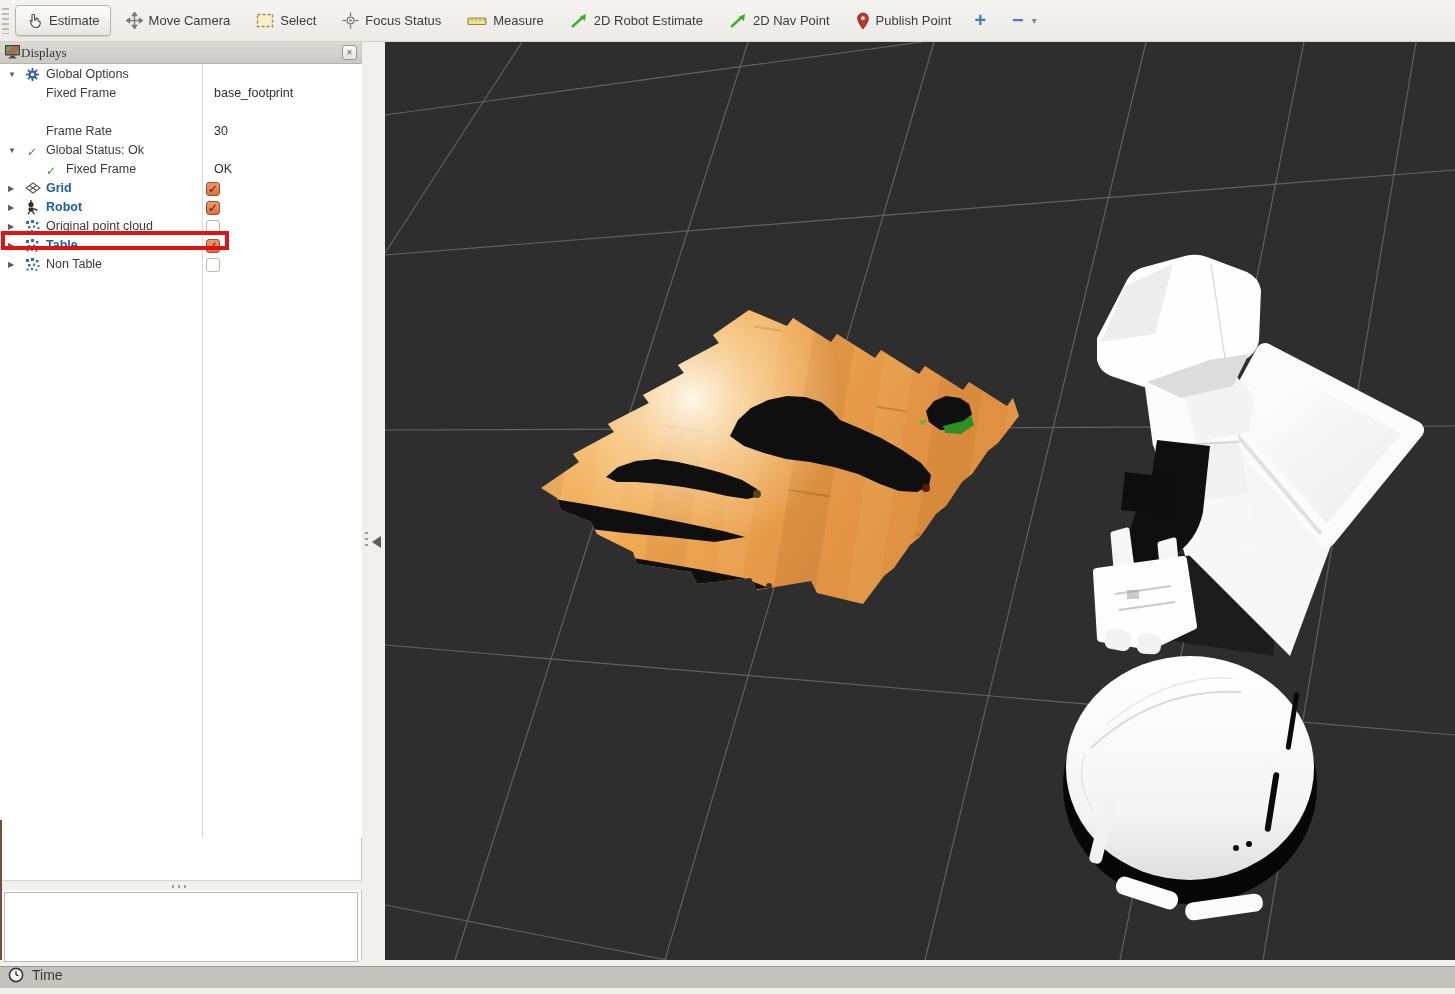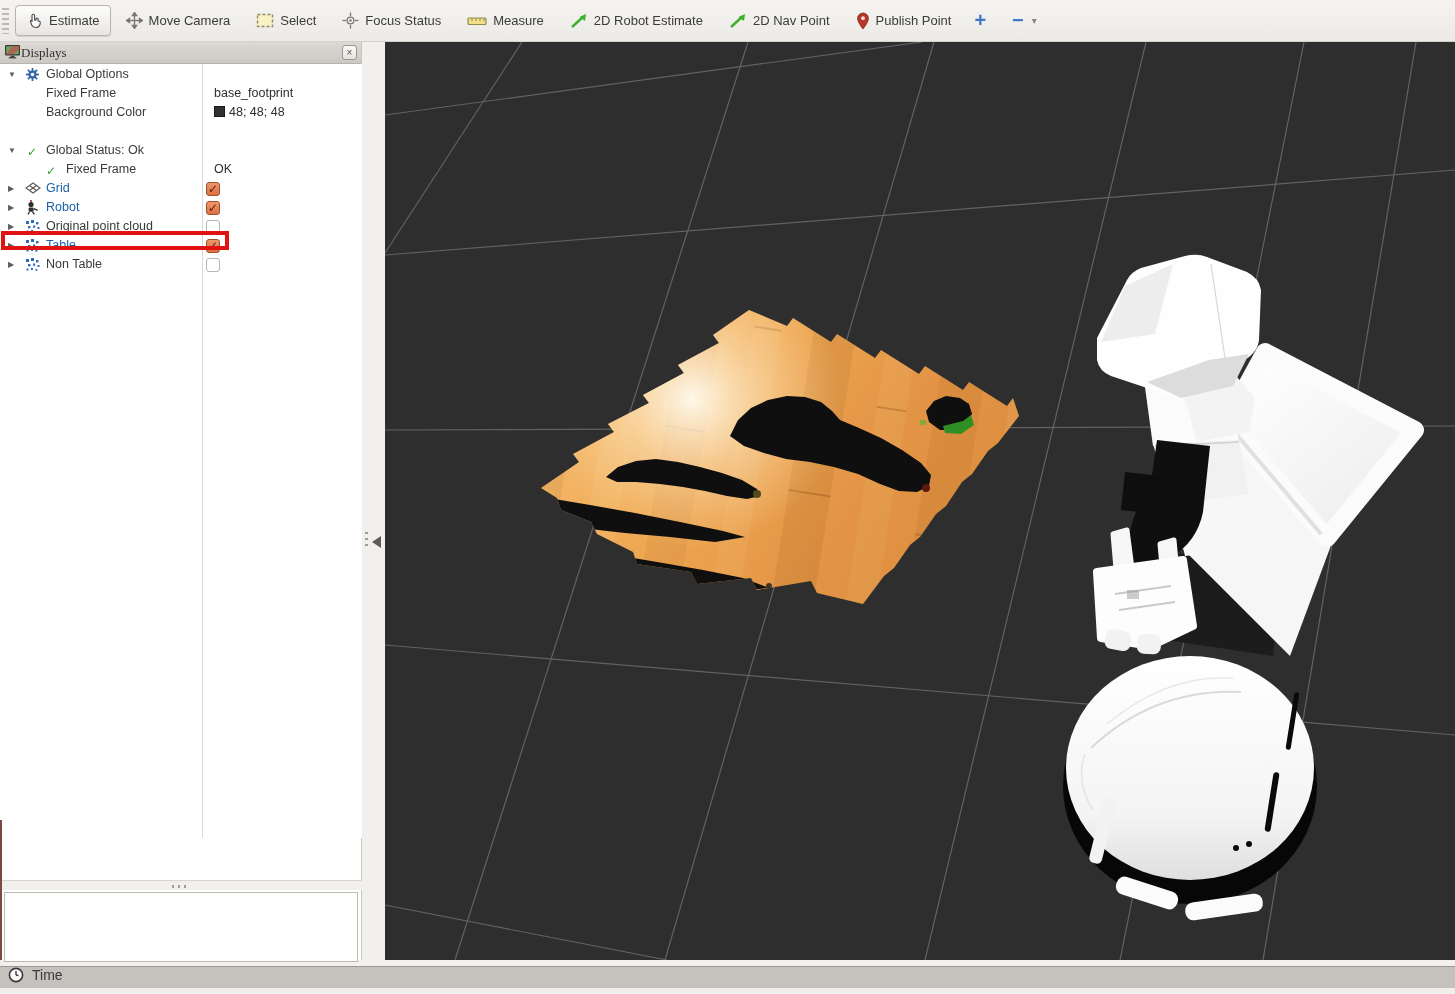--- a/index.html
+++ b/index.html
@@ -31,21 +31,21 @@
   .hclose { margin-left:auto; width:15px; height:15px; border:1px solid #9a968f; border-radius:3px;
     background:linear-gradient(#fbfaf8,#e6e3de); font-size:10px; line-height:13px; text-align:center; color:#555; }
   #tree { position:absolute; left:0; top:22px; width:362px; height:774px; background:#fff; }
   #col-divider { position:absolute; left:202px; top:22px; width:1px; height:774px; background:#dcd9d4; }
   .trow { position:absolute; left:0; width:362px; height:19px; font-size:12.5px; line-height:19px; }
   .exp { position:absolute; left:8px; top:0; width:12px; font-size:8px; color:#5c5c5c; }
   .ricon { position:absolute; left:25px; top:2px; width:16px; height:16px; }
   .ricon2 { position:absolute; left:46px; top:2px; width:16px; height:16px; }
   .rlabel { position:absolute; white-space:nowrap; }
   .l-root { left:46px; } .l-child { left:46px; } .l-child2 { left:66px; }
-  .bluebold { color:#1960a8; font-weight:normal; }
+  .bluebold { color:#1960a8; font-weight:bold; }
   .rvalue { position:absolute; left:206px; white-space:nowrap; color:#2e2e2e;padding-left:8px; }
   .swatch { display:inline-block; width:11px; height:11px; background:#303030; border:1px solid #1a1a1a;
     vertical-align:-1px; margin-right:4px; }
   .cbox { position:absolute; left:206px; top:3px; width:14px; height:14px; border-radius:3px; }
   .cbox.checked { background:linear-gradient(#f0956b,#dd7244); border:1px solid #a04f2a;
     color:#4e1d0d; font-size:12px; font-weight:bold; line-height:13px; text-align:center; }
   .cbox.unchecked { background:#fff; border:1px solid #b9b5af; }
   .greencheck { color:#2e9a2e; font-weight:bold; font-size:12px; }
 
   #hl-box { position:absolute; left:1px; top:231px; width:228px; height:19px;
@@ -218,25 +218,25 @@
           </svg>
       </span>
       <span class="rlabel l-root">Global Options</span>
     </div>
 
     <div class="trow" style="top:20px">
       <span class="rlabel l-child">Fixed Frame</span>
       <span class="rvalue">base_footprint</span>
     </div>
 
-    <div class="trow" style="top:39px">
-      <span class="rlabel l-child">Background Color</span>
-      <span class="rvalue"><span class="swatch"></span><span>48; 48; 48</span></span>
-    </div>
-
+
+    <div class="trow" style="top:58px">
+      <span class="rlabel l-child">Frame Rate</span>
+      <span class="rvalue">30</span>
+    </div>
 
     <div class="trow" style="top:77px">
       <span class="exp">▼</span>
       <span class="ricon greencheck" style="left:27px">✓</span>
       <span class="rlabel l-root">Global Status: Ok</span>
     </div>
 
     <div class="trow" style="top:96px">
       <span class="ricon2 greencheck">✓</span>
       <span class="rlabel l-child2">Fixed Frame</span>

